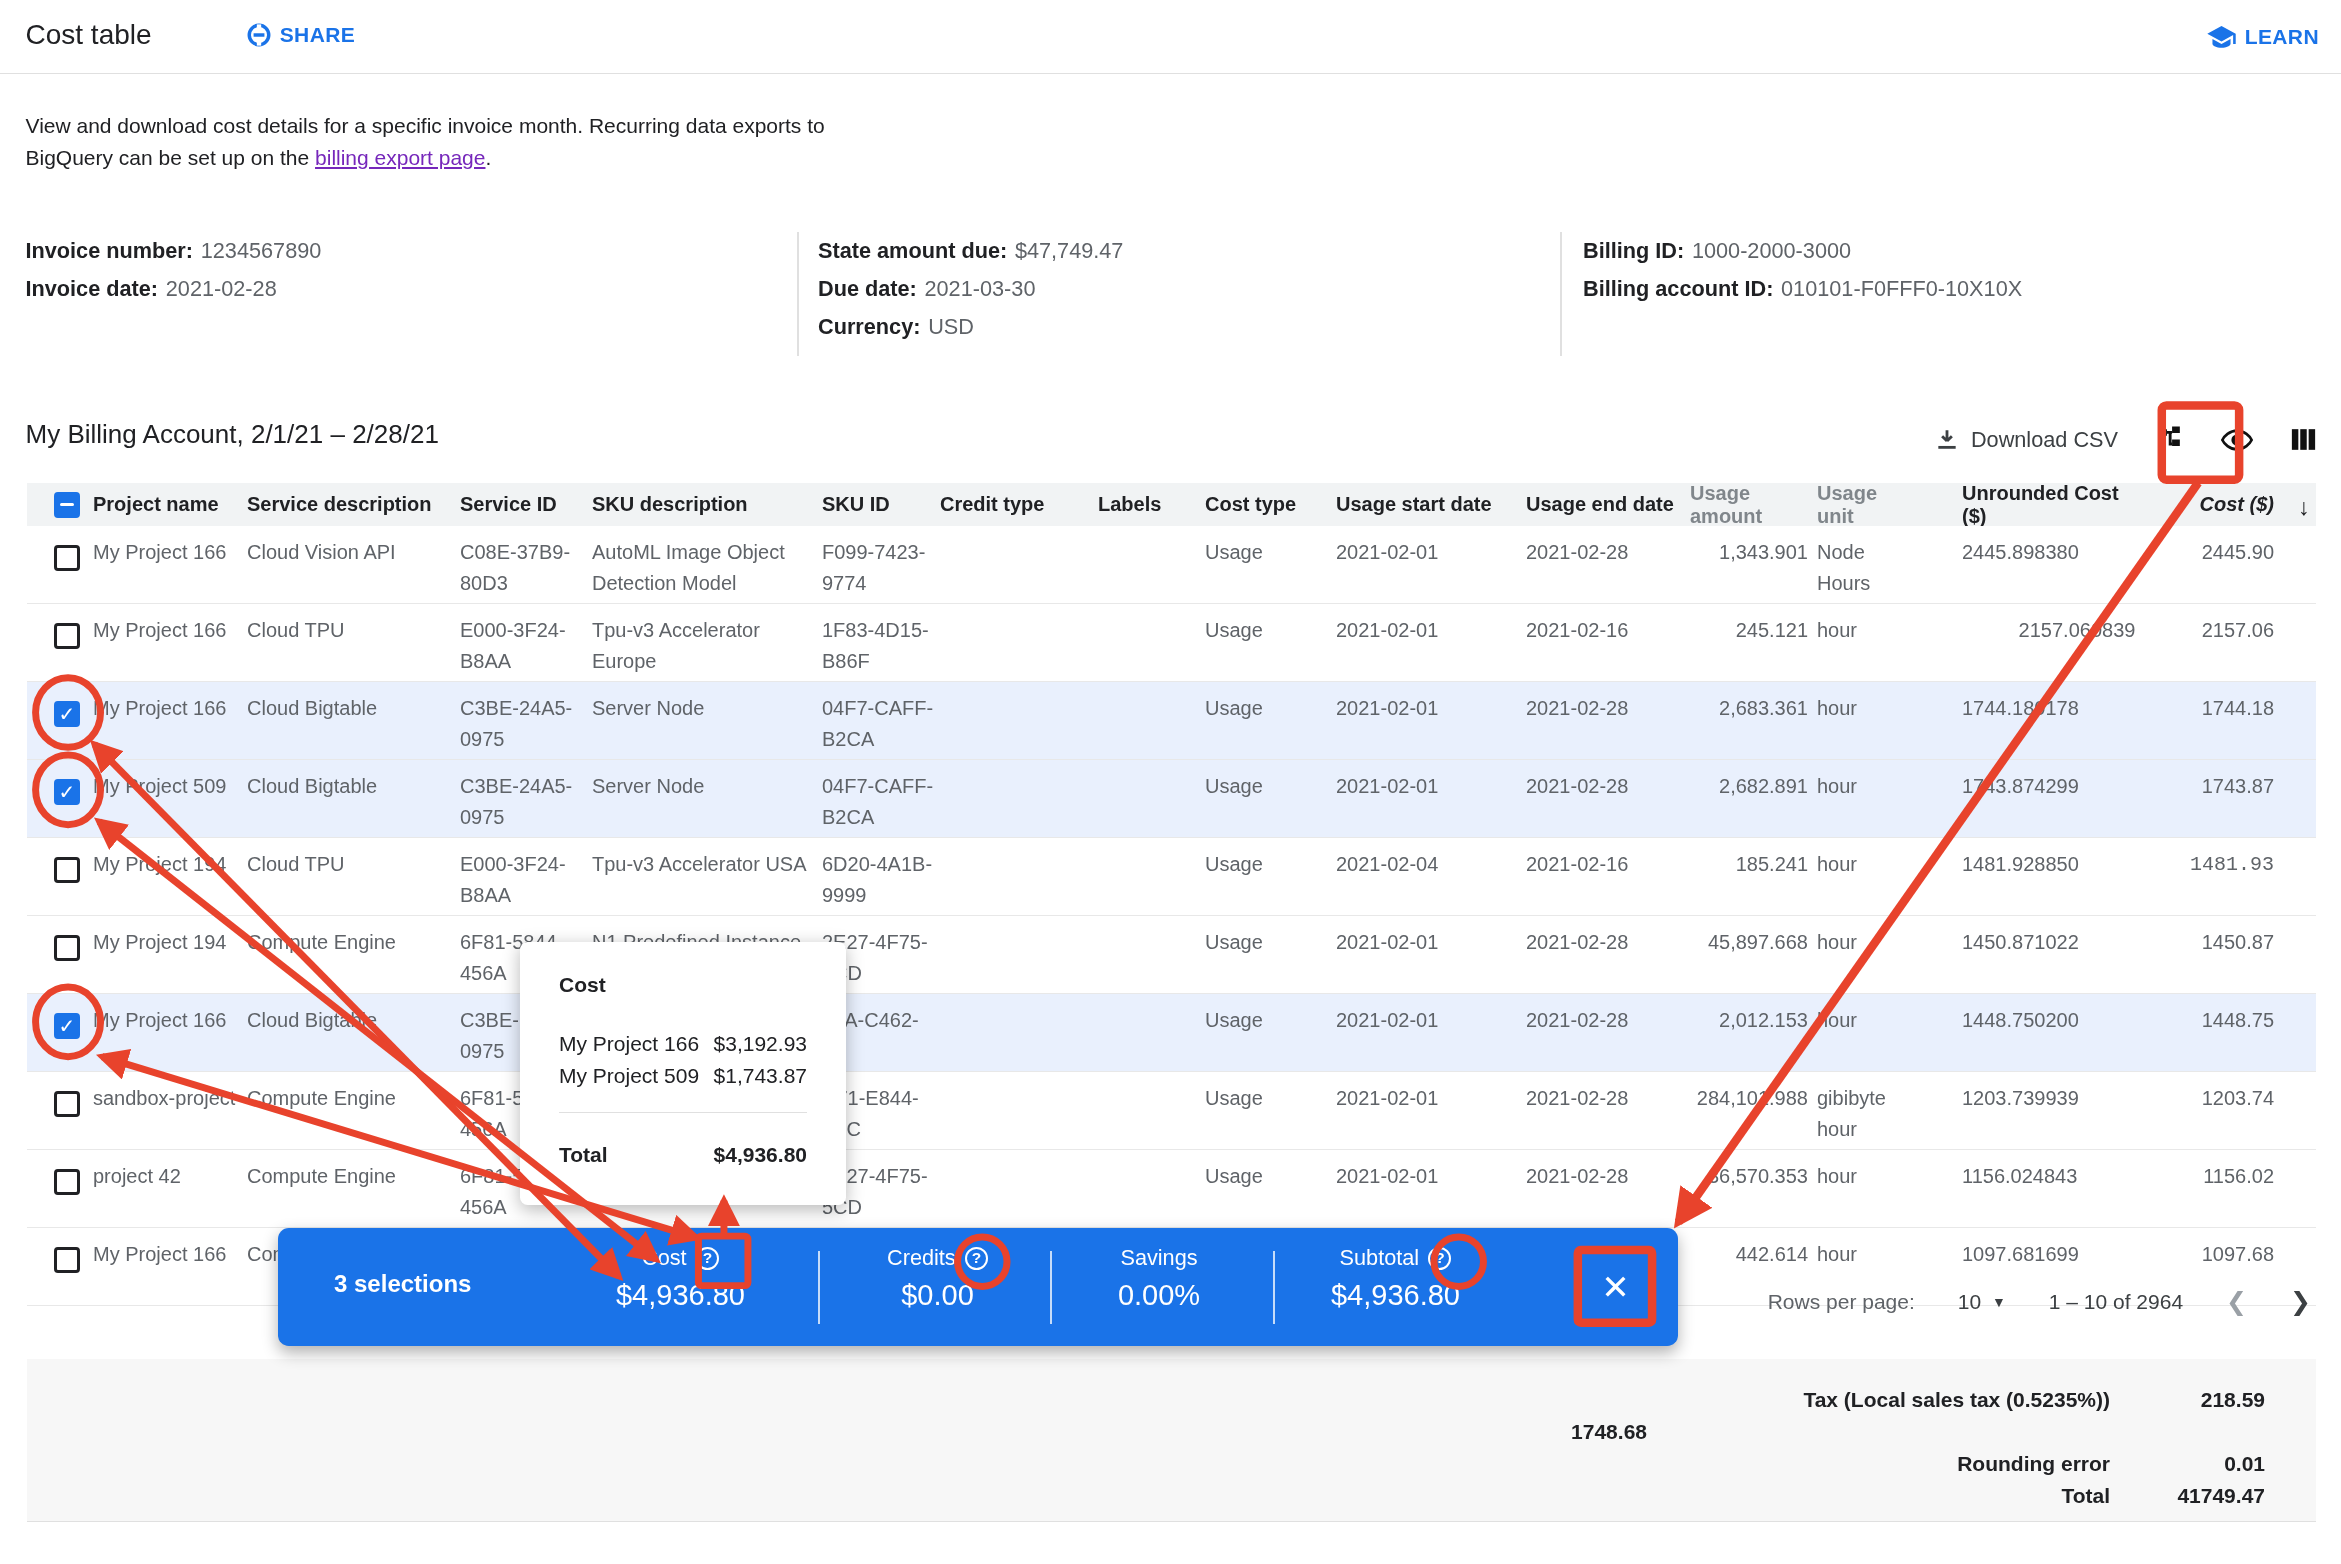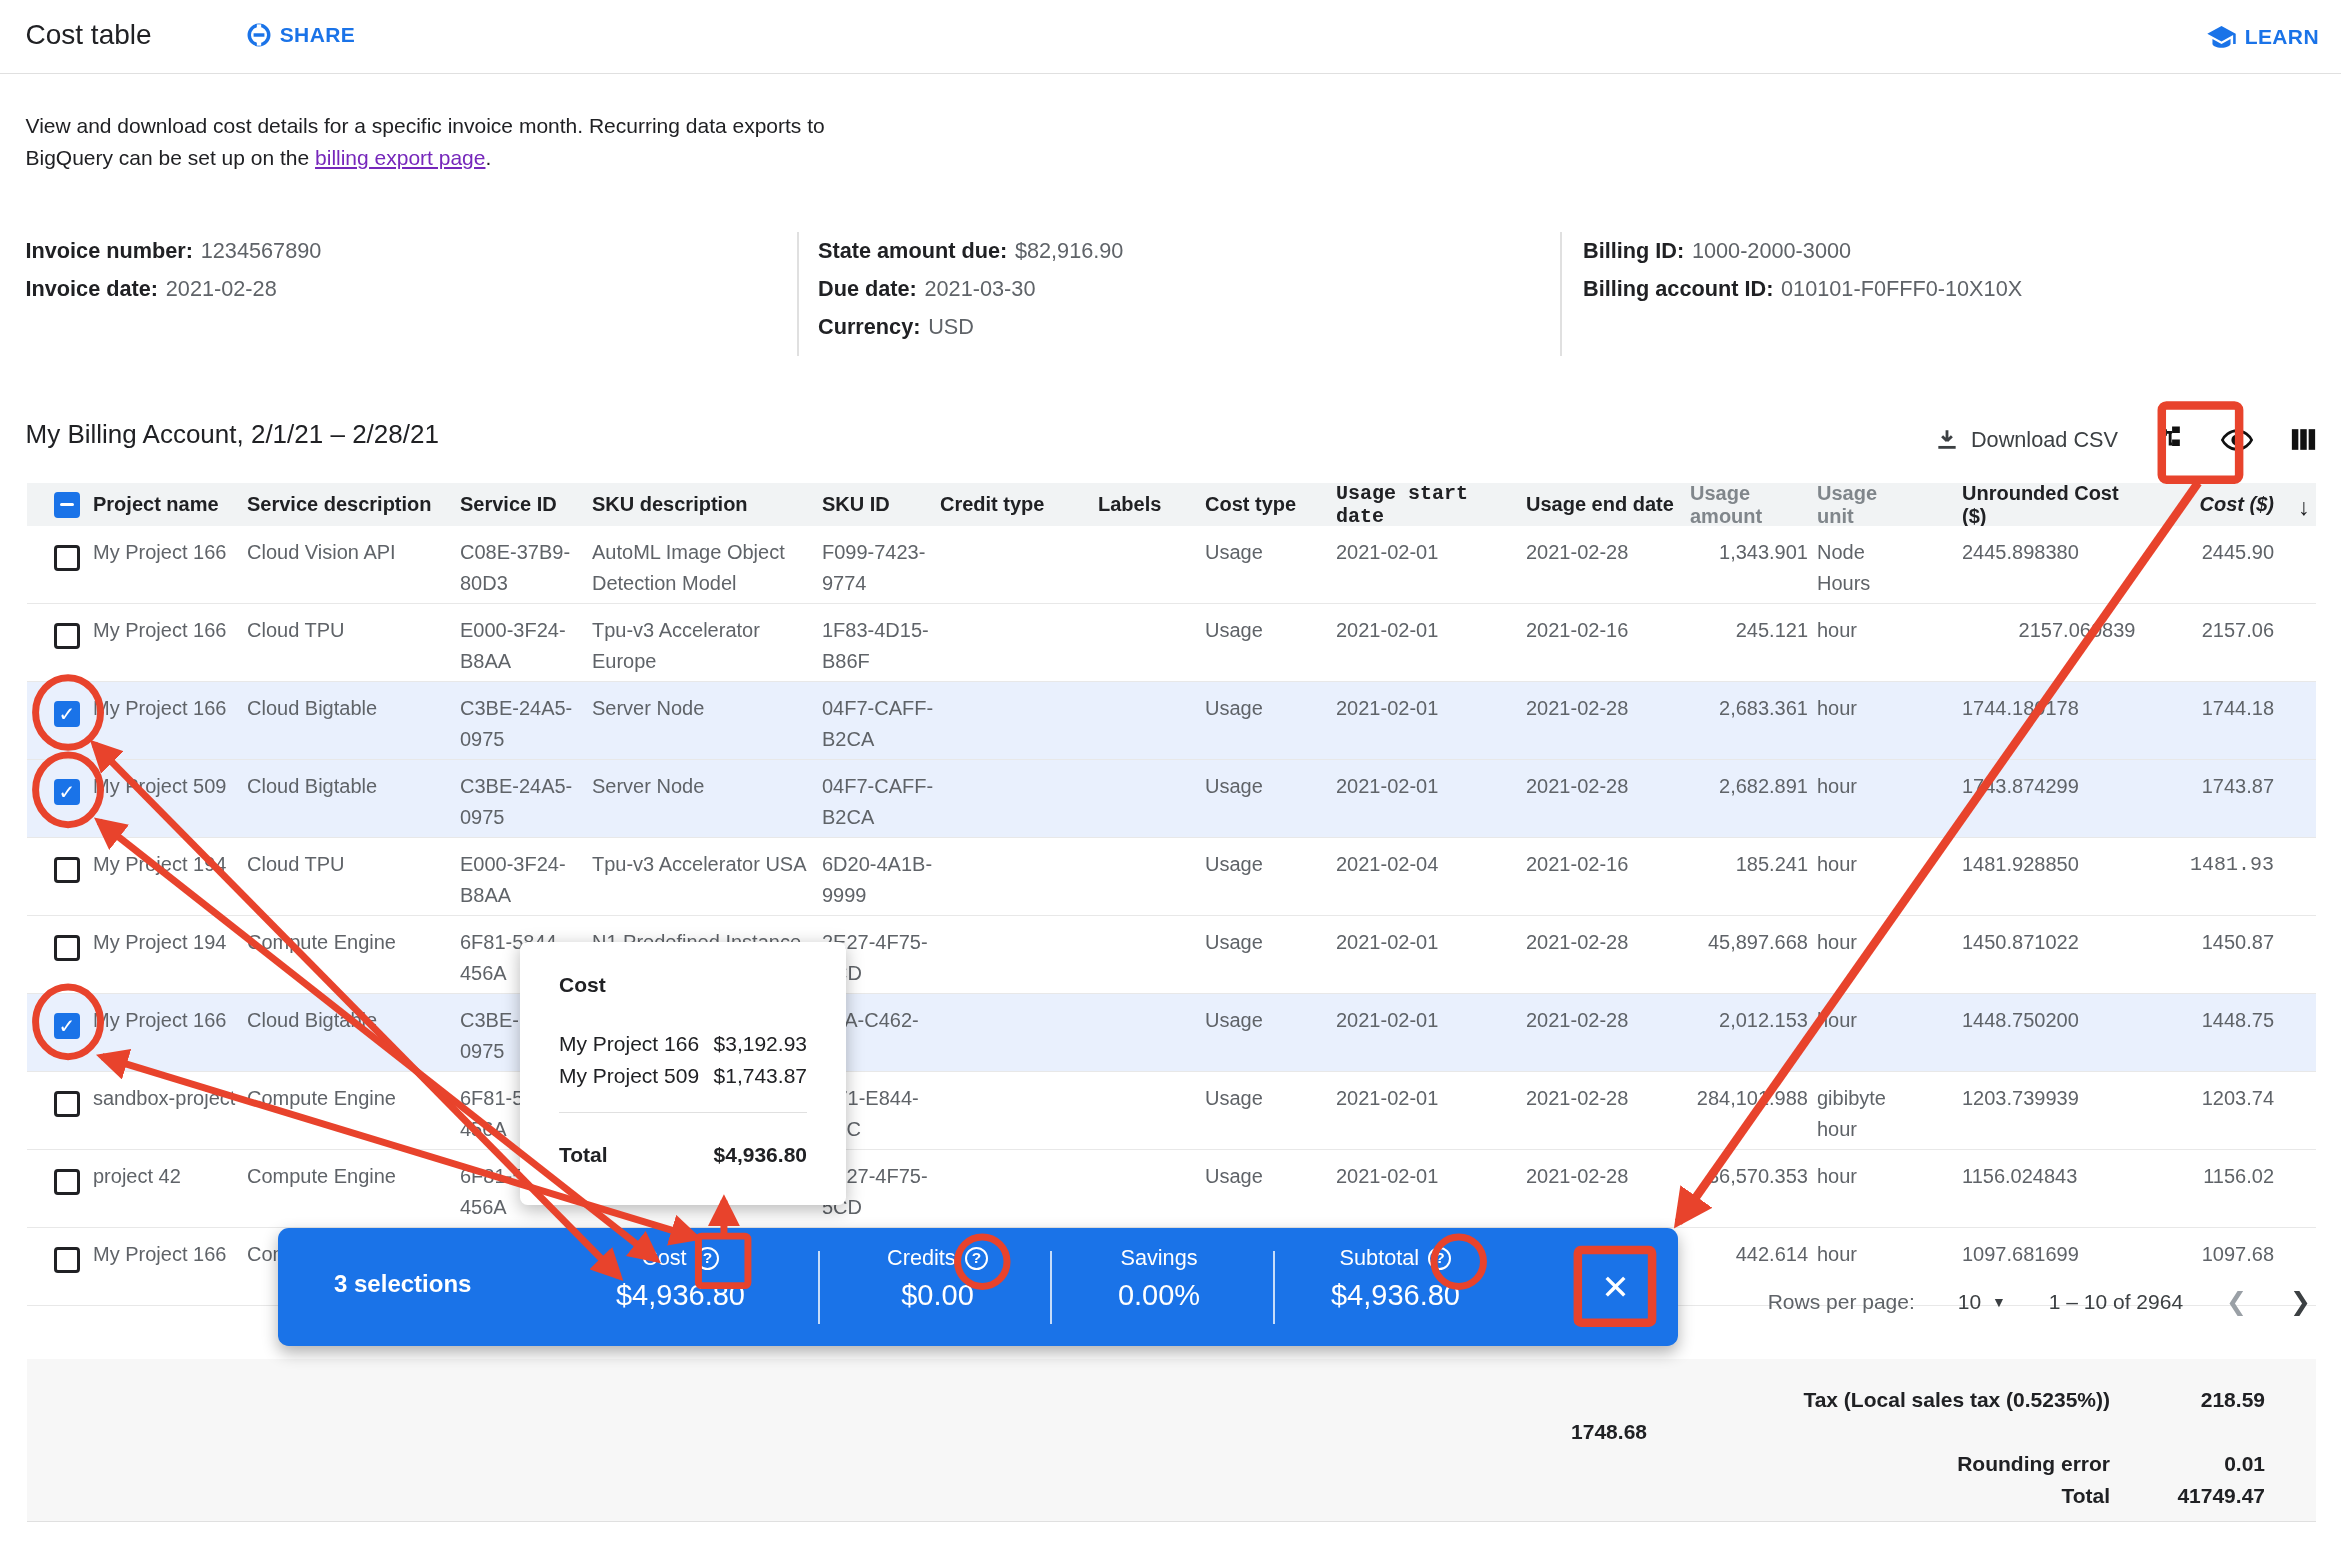--- a/index.html
+++ b/index.html
@@ -114,21 +114,21 @@
       </span>
       <span>LEARN</span>
     </div>
   </div>
 
   <div class="inv-col" style="left:25.5px;" id="inv-col1">
       <div><b>Invoice number:</b><span class="val">1234567890</span></div>
       <div><b>Invoice date:</b><span class="val">2021-02-28</span></div>
     </div>
   <div class="inv-col" style="left:818px;" id="inv-col2">
-      <div><b>State amount due:</b><span class="val">$82,916.90</span></div>
+      <div><b>State amount due:</b><span class="val">$47,749.47</span></div>
       <div><b>Due date:</b><span class="val">2021-03-30</span></div>
       <div><b>Currency:</b><span class="val">USD</span></div>
     </div>
   <div class="inv-col" style="left:1583px;" id="inv-col3">
       <div><b>Billing ID:</b><span class="val">1000-2000-3000</span></div>
       <div><b>Billing account ID:</b><span class="val">010101-F0FFF0-10X10X</span></div>
     </div>
   <div class="vdiv" style="left:797px;"></div>
   <div class="vdiv" style="left:1560px;"></div>
 
@@ -169,21 +169,21 @@
       <span class="cb indet" style="top:8.5px;"></span>
       <span id="sort-icon">↓</span>
     <div class="hcell" style="left: 66px; width: 155px;">Project name</div>
         <div class="hcell" style="left: 220px; width: 203px;">Service description</div>
         <div class="hcell" style="left: 433px; width: 125px;">Service ID</div>
         <div class="hcell" style="left: 565px; width: 228px;">SKU description</div>
         <div class="hcell" style="left: 795px; width: 116px;">SKU ID</div>
         <div class="hcell" style="left: 913px; width: 151px;">Credit type</div>
         <div class="hcell" style="left: 1071px; width: 101px;">Labels</div>
         <div class="hcell" style="left: 1178px; width: 128px;">Cost type</div>
-        <div class="hcell" style="left: 1309px; width: 186px; font-family: Liberation Mono, monospace;">Usage start date</div>
+        <div class="hcell" style="left: 1309px; width: 186px;">Usage start date</div>
         <div class="hcell" style="left: 1499px; width: 178px;">Usage end date</div>
         <div class="hcell gray right" style="left: 1663px; width: 118px;">Usage amount</div>
         <div class="hcell gray" style="left: 1790px; width: 93px;">Usage unit</div>
         <div class="hcell" style="left: 1935px; width: 182px;">Unrounded Cost ($)</div>
         <div class="hcell right" style="left: 2090px; width: 157px; font-style: italic;">Cost ($)</div>
       </div>
     <div id="tbody">
         <div class="trow">
           <span class="cb"></span>
           <div class="tcell" style="left: 66px; width: 155px;">My Project 166</div>

